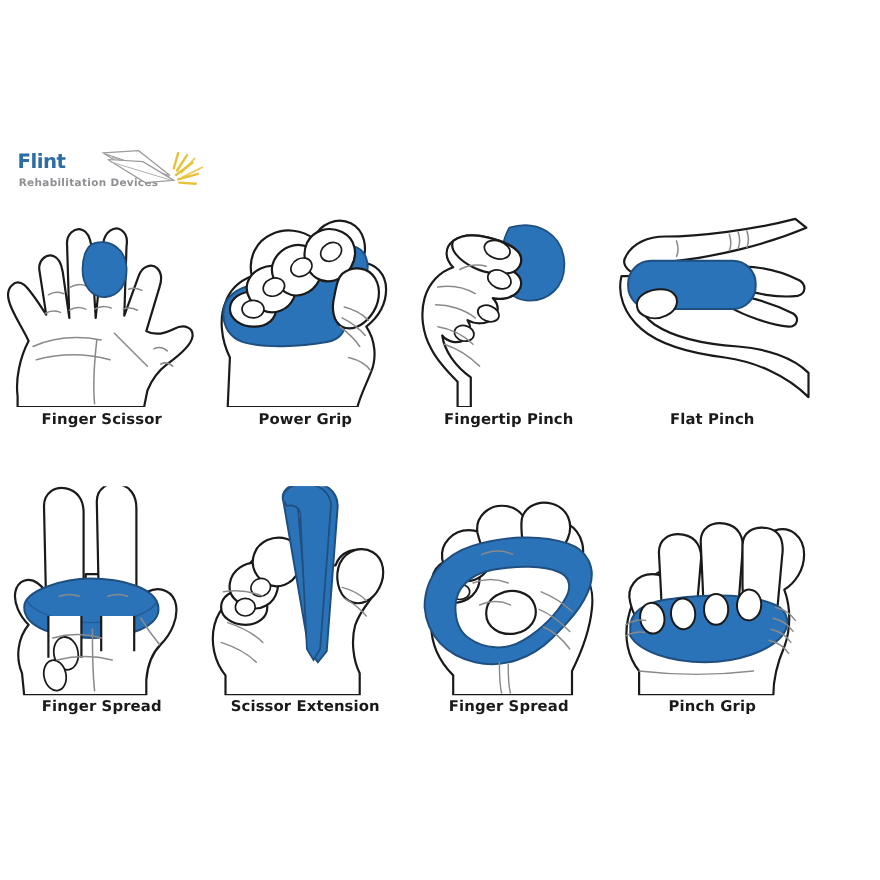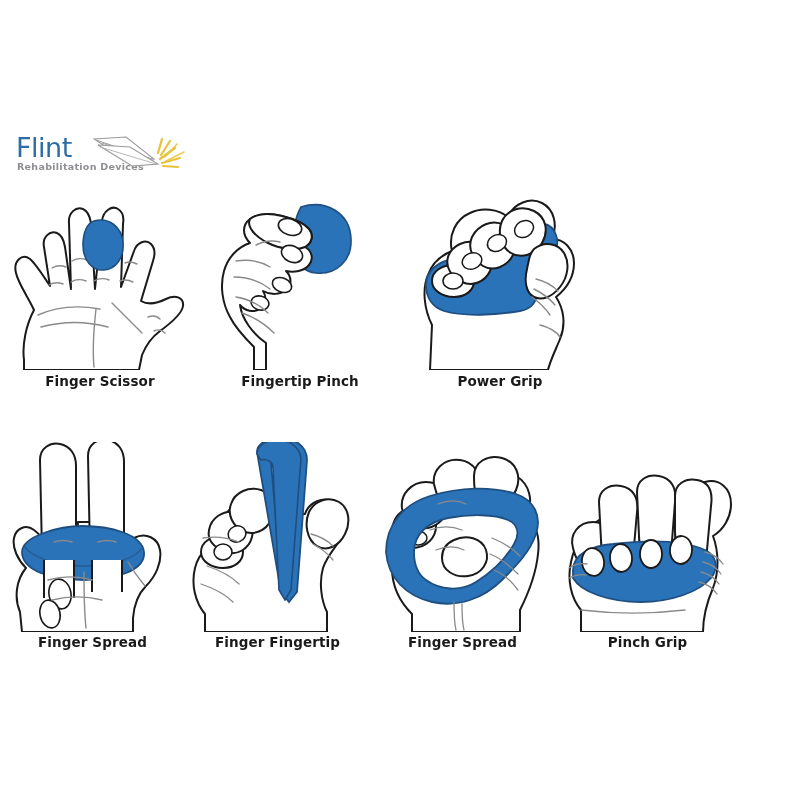--- a/index.html
+++ b/index.html
@@ -22,22 +22,22 @@
     left: 14px;
     top: 133px;
     width: 180px;
     height: 48px;
   }
   #logo .logo-wordmark {
     position: absolute;
     left: 2px;
     top: 0px;
     font-family: "DejaVu Sans", sans-serif;
-    font-size: 27px;
-    font-weight: normal;
+    font-size: 18px;
+    font-weight: bold;
     color: #2e6da4;
     letter-spacing: -0.5px;
     line-height: 30px;
   }
   #logo .logo-tagline {
     position: absolute;
     left: 3px;
     top: 28px;
     font-family: "DejaVu Sans", sans-serif;
     font-size: 9.5px;
@@ -158,20 +158,76 @@
 
         <path d="M86 36 C101 32 114 42 115 58 C116 73 108 84 96 85
                  C84 86 75 75 75 60 C75 48 79 38 86 36 Z" fill="#2b73b8" stroke="#1f4f80" stroke-width="1.6"></path>
       </svg>
       <div class="exercise-label">Finger Scissor</div>
     </div>
 
     <div class="exercise-cell">
       <svg class="exercise-art" viewBox="0 0 185 185">
 
+        <g fill="#ffffff" stroke="#1a1a1a" stroke-width="2" stroke-linejoin="round" stroke-linecap="round">
+          <path d="M22 185 L24 140 C16 124 14 104 20 90
+                   C24 78 34 70 44 66
+                   C40 50 48 34 62 28
+                   C74 22 90 24 100 32
+                   C106 18 122 12 134 18
+                   C146 24 150 40 144 54
+                   C156 54 166 64 166 78
+                   C166 92 158 104 148 112
+                   C156 124 158 140 152 154
+                   C148 164 142 176 140 185 Z"></path>
+        </g>
+
+        <path d="M18 100 C18 86 30 76 46 74
+                 C70 70 98 60 118 44
+                 C130 34 144 38 148 50
+                 C152 62 146 74 138 82
+                 C130 90 126 98 128 106
+                 C130 116 124 124 112 126
+                 C88 130 56 132 36 126
+                 C24 122 18 112 18 100 Z" fill="#2b73b8" stroke="#1f4f80" stroke-width="1.8"></path>
+
+        <g fill="#ffffff" stroke="#1a1a1a" stroke-width="2" stroke-linejoin="round">
+          <path d="M24 96 C24 86 34 80 46 80 C58 80 66 87 66 96
+                   C66 105 58 112 46 112 C34 112 24 105 24 96 Z"></path>
+          <path d="M40 72 C44 60 58 54 70 58 C82 62 87 74 82 86
+                   C77 97 64 102 54 97 C44 92 37 83 40 72 Z"></path>
+          <path d="M64 52 C70 40 84 34 96 40 C108 45 111 58 105 70
+                   C99 82 85 87 75 81 C65 75 59 63 64 52 Z"></path>
+          <path d="M94 36 C100 24 114 20 126 26 C138 32 141 46 134 58
+                   C127 70 113 74 103 68 C93 62 89 47 94 36 Z"></path>
+        </g>
+
+        <g fill="#ffffff" stroke="#1a1a1a" stroke-width="1.5">
+          <ellipse cx="45" cy="96" rx="10" ry="8"></ellipse>
+          <ellipse cx="64" cy="76" rx="10" ry="8" transform="rotate(-22 64 76)"></ellipse>
+          <ellipse cx="89" cy="58" rx="10" ry="8" transform="rotate(-28 89 58)"></ellipse>
+          <ellipse cx="116" cy="44" rx="10" ry="8" transform="rotate(-32 116 44)"></ellipse>
+        </g>
+
+        <path d="M126 64 C136 56 150 58 156 68 C162 78 160 92 152 102
+                 C144 112 134 116 126 112 C118 108 116 96 119 84
+                 C121 74 122 68 126 64 Z" fill="#ffffff" stroke="#1a1a1a" stroke-width="2"></path>
+        <g fill="none" stroke="#8a8a8a" stroke-width="1.4" stroke-linecap="round">
+          <path d="M128 94 C136 96 144 100 150 106"></path>
+          <path d="M126 104 C134 108 142 114 147 120"></path>
+          <path d="M124 112 C132 118 138 124 142 130"></path>
+          <path d="M132 140 C140 142 148 146 152 152"></path>
+        </g>
+      </svg>
+      <div class="exercise-label">Power Grip</div>
+    </div>
+
+    <div class="exercise-cell">
+      <svg class="exercise-art" viewBox="0 0 185 185">
+
         <path d="M93 22 C118 14 142 28 143 54 C144 76 128 90 108 88
                  C96 87 88 78 86 66 C84 52 86 34 93 22 Z" fill="#2b73b8" stroke="#1f4f80" stroke-width="1.6"></path>
 
         <g fill="#ffffff" stroke="#1a1a1a" stroke-width="2" stroke-linejoin="round" stroke-linecap="round">
           <path d="M46 185 L46 162 C38 154 28 144 22 132
                    C14 118 12 100 16 86 C20 72 30 62 42 58
                    C34 50 34 40 42 34 C50 28 62 28 74 31
                    C86 34 96 38 101 44
                    C106 50 104 58 97 62
                    C104 66 106 74 101 80
@@ -203,72 +259,55 @@
           <path d="M48 60 C56 56 64 55 72 57"></path>
         </g>
       </svg>
       <div class="exercise-label">Fingertip Pinch</div>
     </div>
 
     <div class="exercise-cell">
       <svg class="exercise-art" viewBox="0 0 185 185">
 
         <g fill="#ffffff" stroke="#1a1a1a" stroke-width="2" stroke-linejoin="round" stroke-linecap="round">
-          <path d="M22 185 L24 140 C16 124 14 104 20 90
-                   C24 78 34 70 44 66
-                   C40 50 48 34 62 28
-                   C74 22 90 24 100 32
-                   C106 18 122 12 134 18
-                   C146 24 150 40 144 54
-                   C156 54 166 64 166 78
-                   C166 92 158 104 148 112
-                   C156 124 158 140 152 154
-                   C148 164 142 176 140 185 Z"></path>
-        </g>
-
-        <path d="M18 100 C18 86 30 76 46 74
-                 C70 70 98 60 118 44
-                 C130 34 144 38 148 50
-                 C152 62 146 74 138 82
-                 C130 90 126 98 128 106
-                 C130 116 124 124 112 126
-                 C88 130 56 132 36 126
-                 C24 122 18 112 18 100 Z" fill="#2b73b8" stroke="#1f4f80" stroke-width="1.8"></path>
-
-        <g fill="#ffffff" stroke="#1a1a1a" stroke-width="2" stroke-linejoin="round">
-          <path d="M24 96 C24 86 34 80 46 80 C58 80 66 87 66 96
-                   C66 105 58 112 46 112 C34 112 24 105 24 96 Z"></path>
-          <path d="M40 72 C44 60 58 54 70 58 C82 62 87 74 82 86
-                   C77 97 64 102 54 97 C44 92 37 83 40 72 Z"></path>
-          <path d="M64 52 C70 40 84 34 96 40 C108 45 111 58 105 70
-                   C99 82 85 87 75 81 C65 75 59 63 64 52 Z"></path>
-          <path d="M94 36 C100 24 114 20 126 26 C138 32 141 46 134 58
-                   C127 70 113 74 103 68 C93 62 89 47 94 36 Z"></path>
-        </g>
-
-        <g fill="#ffffff" stroke="#1a1a1a" stroke-width="1.5">
-          <ellipse cx="45" cy="96" rx="10" ry="8"></ellipse>
-          <ellipse cx="64" cy="76" rx="10" ry="8" transform="rotate(-22 64 76)"></ellipse>
-          <ellipse cx="89" cy="58" rx="10" ry="8" transform="rotate(-28 89 58)"></ellipse>
-          <ellipse cx="116" cy="44" rx="10" ry="8" transform="rotate(-32 116 44)"></ellipse>
-        </g>
-
-        <path d="M126 64 C136 56 150 58 156 68 C162 78 160 92 152 102
-                 C144 112 134 116 126 112 C118 108 116 96 119 84
-                 C121 74 122 68 126 64 Z" fill="#ffffff" stroke="#1a1a1a" stroke-width="2"></path>
+          <path d="M14 48 C20 36 34 30 50 30
+                   C80 30 130 24 168 14
+                   L178 22 C140 38 96 48 62 52
+                   C44 54 30 58 22 64
+                   C14 60 10 54 14 48 Z"></path>
+
+          <path d="M110 58 C130 56 152 60 172 70
+                   C178 74 178 82 170 84
+                   C152 86 130 82 114 76 Z"></path>
+          <path d="M104 82 C124 84 146 90 166 100
+                   C172 104 170 112 162 112
+                   C144 110 122 102 108 94 Z"></path>
+
+          <path d="M22 66 C20 84 26 100 40 110
+                   C58 122 86 128 116 130
+                   C142 132 166 140 180 154
+                   L180 176 C160 156 132 144 104 140
+                   C72 136 44 128 28 114
+                   C12 100 6 82 10 66 Z"></path>
+        </g>
+
+        <rect x="16" y="52" width="116" height="44" rx="21" ry="21" fill="#2b73b8" stroke="#1f4f80" stroke-width="1.8"></rect>
+
+        <path d="M24 92 C24 84 34 78 46 78 C56 78 62 84 60 92
+                 C58 100 46 106 36 104 C28 102 24 98 24 92 Z" fill="#ffffff" stroke="#1a1a1a" stroke-width="1.8"></path>
+
         <g fill="none" stroke="#8a8a8a" stroke-width="1.4" stroke-linecap="round">
-          <path d="M128 94 C136 96 144 100 150 106"></path>
-          <path d="M126 104 C134 108 142 114 147 120"></path>
-          <path d="M124 112 C132 118 138 124 142 130"></path>
-          <path d="M132 140 C140 142 148 146 152 152"></path>
-        </g>
-      </svg>
-      <div class="exercise-label">Power Grip</div>
-    </div>
-
+          <path d="M60 34 C62 40 62 44 60 48"></path>
+          <path d="M108 28 C110 34 110 38 108 43"></path>
+          <path d="M116 26 C118 32 118 36 116 41"></path>
+          <path d="M124 25 C126 31 126 35 124 40"></path>
+        </g>
+      </svg>
+      <div class="exercise-label">Flat Pinch</div>
+    </div>
   </div>
 
   <div class="exercise-row row-2">
 
     <div class="exercise-cell">
       <svg class="exercise-art" viewBox="0 0 185 190">
         <g fill="#ffffff" stroke="#1a1a1a" stroke-width="2" stroke-linejoin="round" stroke-linecap="round">
 
           <path d="M22 190 L20 170 C14 156 16 138 26 126
                    C18 118 12 106 14 96 C16 86 26 82 34 88
@@ -355,21 +394,21 @@
                  L106 148 L100 158 L94 148 L88 26
                  C88 20 82 16 76 18 Z" fill="#2b73b8" stroke="#1f4f80" stroke-width="1.6"></path>
         <g fill="none" stroke="#8a8a8a" stroke-width="1.3" stroke-linecap="round">
           <path d="M18 96 C30 94 44 96 54 100"></path>
           <path d="M22 124 C34 128 46 134 54 142"></path>
           <path d="M16 142 C28 146 40 152 48 160"></path>
           <path d="M126 92 C134 94 142 98 148 104"></path>
           <path d="M128 102 C136 106 143 112 148 118"></path>
         </g>
       </svg>
-      <div class="exercise-label">Finger Fingertip</div>
+      <div class="exercise-label">Scissor Extension</div>
     </div>
 
     <div class="exercise-cell">
       <svg class="exercise-art" viewBox="0 0 185 190">
         <g fill="#ffffff" stroke="#1a1a1a" stroke-width="2" stroke-linejoin="round" stroke-linecap="round">
 
           <path d="M42 190 L42 172 C30 160 22 144 22 126
                    C22 106 32 88 48 76
                    C46 60 56 44 72 38
                    C86 32 102 36 110 46

